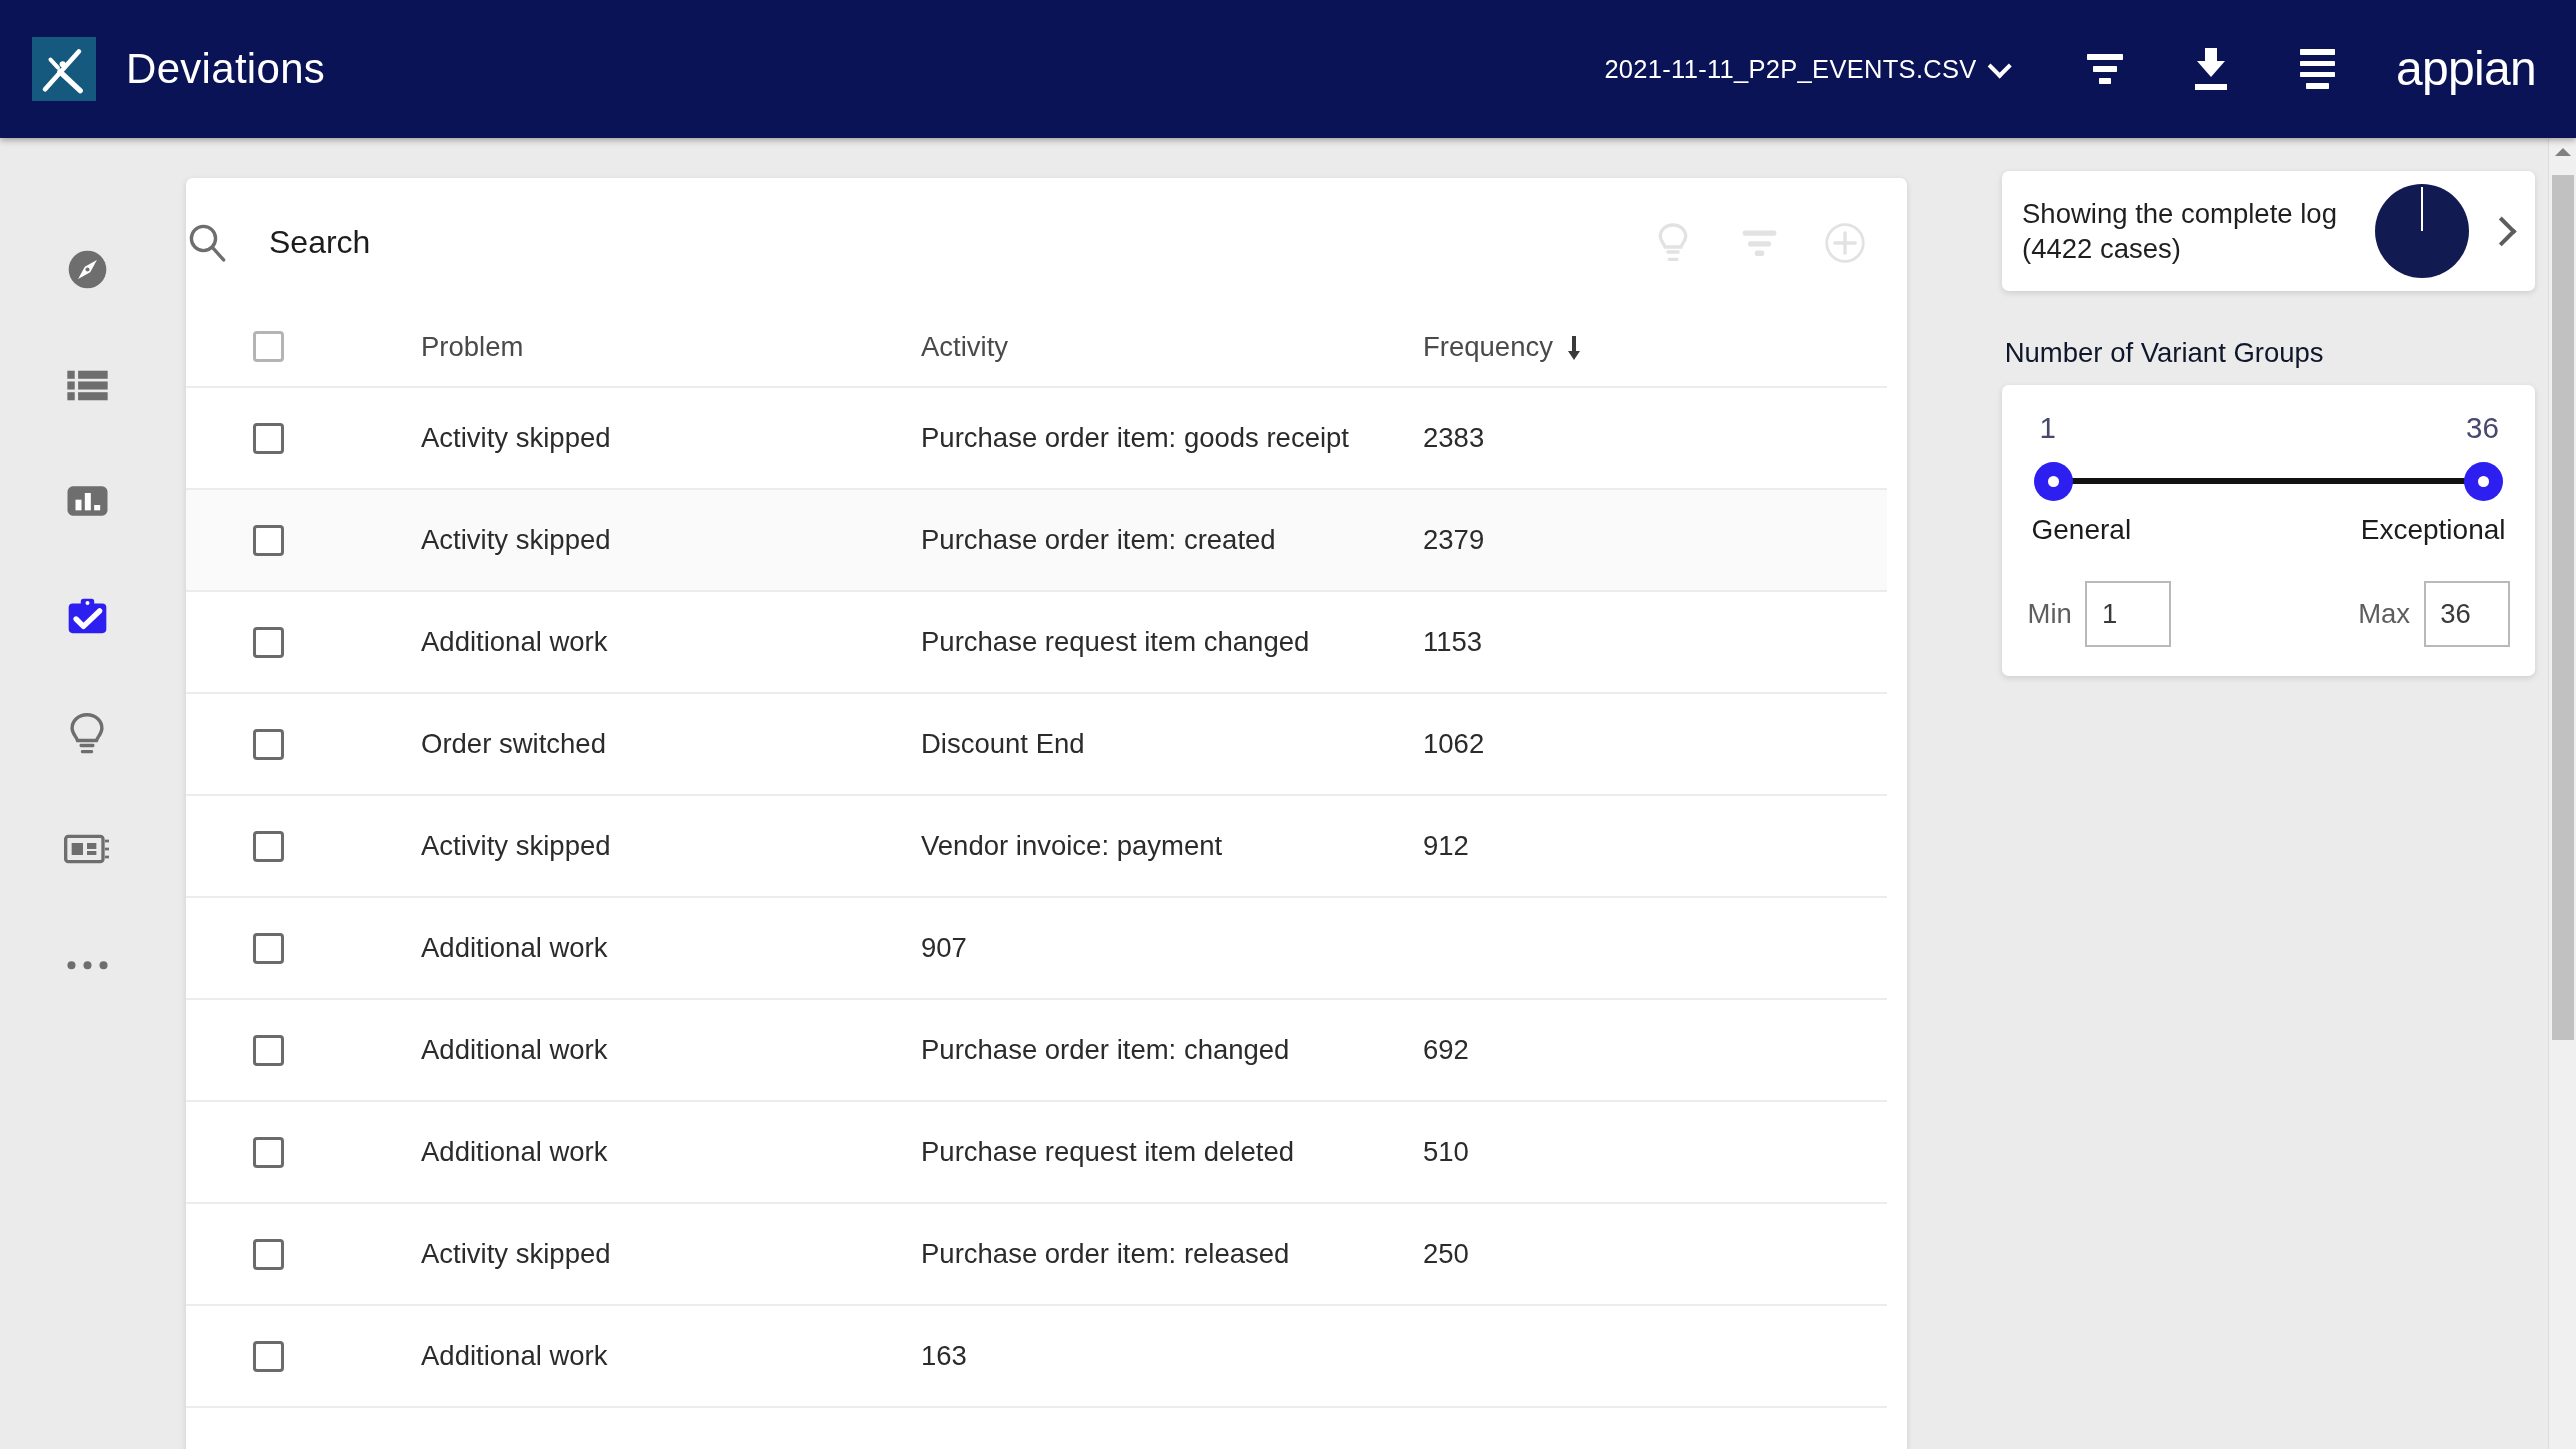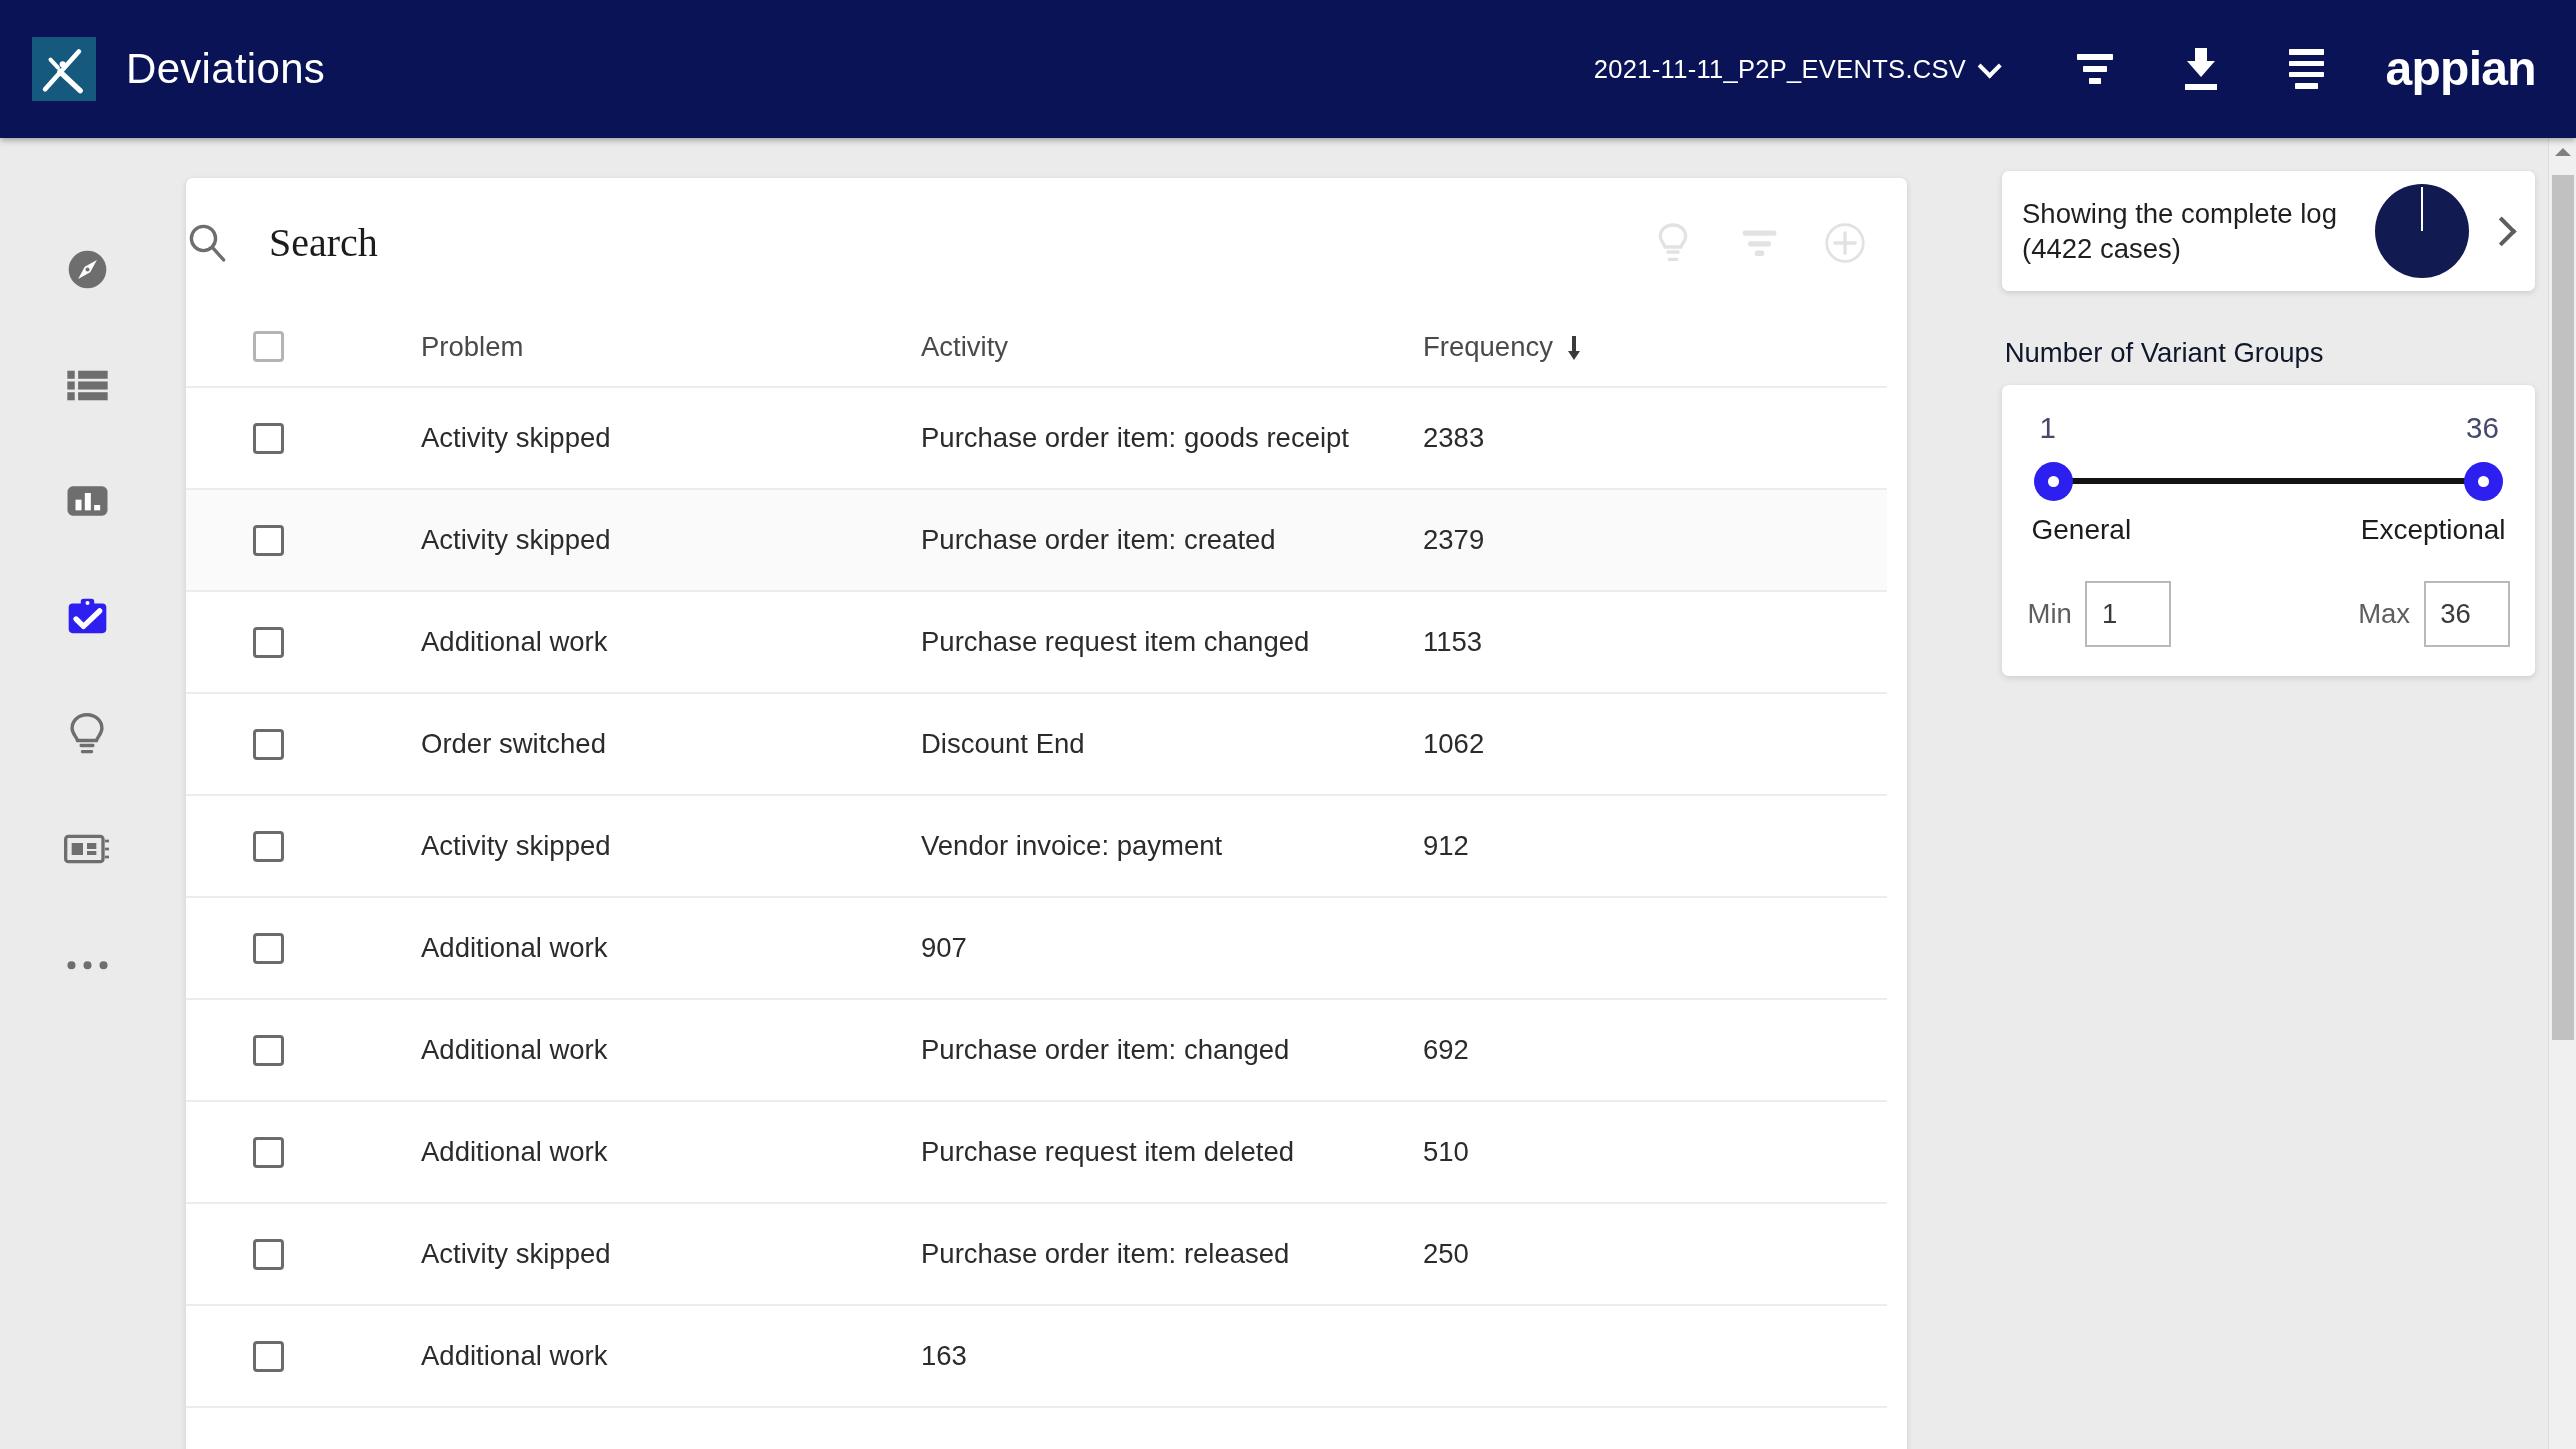--- a/index.html
+++ b/index.html
@@ -136,21 +136,21 @@
   }
   .ico-menu i:nth-child(1) { width: 35px; }
   .ico-menu i:nth-child(2) { width: 35px; }
   .ico-menu i:nth-child(3) { width: 35px; }
   .ico-menu i:nth-child(4) { width: 23px; margin-bottom: 0; }
 
   .brand {
     margin-left: 58px;
     margin-right: 40px;
     font-size: 48px;
-    font-weight: 700;
+    font-weight: 400;
     color: #ffffff;
     letter-spacing: -0.7px;
     line-height: 1;
     position: relative;
     white-space: nowrap;
   }
 
   
   .sidebar {
     position: absolute;
@@ -201,22 +201,22 @@
     margin-left: 241px;
     margin-right: 0;
     position: relative;
     transform: translateX(-241px);
     flex: none;
   }
 
   .search-input {
     border: none;
     outline: none;
-    font-family: Liberation Serif, serif;
-    font-size: 40px;
+    font-family: Liberation Sans, sans-serif;
+    font-size: 32px;
     color: #111111;
     background: transparent;
     flex: 1 1 auto;
     margin-left: -201px;
     padding-left: 0;
   }
   .search-input::placeholder { color: #1c1c1c; opacity: 1; }
 
   .search-actions {
     display: flex;

